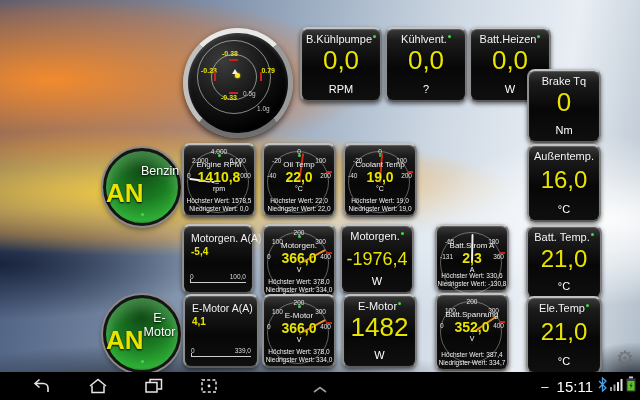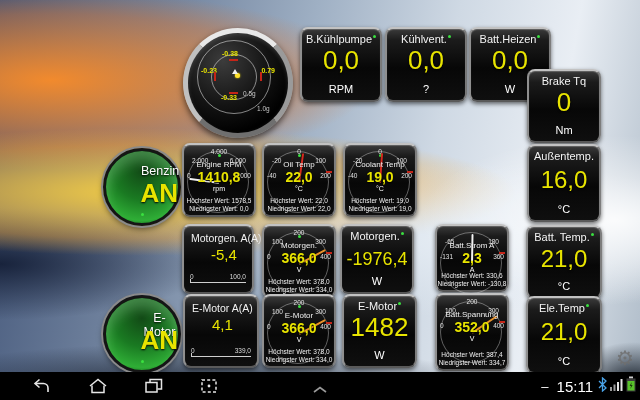--- a/index.html
+++ b/index.html
@@ -36,32 +36,32 @@
   .gl{position:absolute;bottom:3px;left:0;right:0;text-align:center;font-size:6.5px;color:#f2f2f2;z-index:2;white-space:nowrap;}
   .tick{position:absolute;font-size:6.5px;color:#e2e2e2;z-index:1;white-space:nowrap;}
   .t0{left:3px;top:27px;} .t1{left:8px;top:12px;}
   .t2{left:0;right:0;top:3px;text-align:center;}
   .t3{right:8px;top:12px;} .t4{right:3px;top:27px;}
   .k0{left:3px;top:28px;} .k1{left:10px;top:12px;} .k2{left:21px;top:4px;}
   .k3{right:21px;top:4px;} .k4{right:10px;top:12px;} .k5{right:3px;top:28px;}
   .redmark{position:absolute;right:2px;top:26px;width:6px;height:2px;background:#c52518;z-index:1;}
   
   .btitle{position:absolute;top:6px;left:7px;font-size:10.5px;color:#f2f2f2;white-space:nowrap;}
-  .bvalue{position:absolute;top:20px;left:7px;font-size:15px;font-weight:normal;color:#e8e400;margin-left:20px;}
+  .bvalue{position:absolute;top:20px;left:7px;font-size:10px;font-weight:bold;color:#e8e400;}
   .bline{position:absolute;bottom:9px;left:6px;right:6px;height:1px;background:#cfcfcf;}
   .bline:before{content:"";position:absolute;left:0;bottom:0;width:1px;height:4px;background:#cfcfcf;}
   .bmin{position:absolute;bottom:12px;left:6px;font-size:6.5px;color:#ddd;}
   .bmax{position:absolute;bottom:12px;right:6px;font-size:6.5px;color:#ddd;}
   
   .orb{position:absolute;width:72px;height:72px;border-radius:50%;border:3px solid #151515;
     box-shadow:0 0 0 2px #8a8a8a, 0 3px 6px rgba(0,0,0,.55), inset 0 10px 12px rgba(255,255,255,.18);}
   .orb.on{background:radial-gradient(circle at 50% 28%, #124a16 0%, #1a7a22 45%, #2fae36 78%, #06310c 100%);}
   .orb.off{background:radial-gradient(circle at 50% 28%, #232323 0%, #161616 55%, #2c2c2c 82%, #050505 100%);}
   .olabel{position:absolute;top:13px;left:0;right:0;text-align:center;font-size:12.5px;color:#fff;text-shadow:0 1px 2px #000;padding-left:35px;}
-  .ovalue{position:absolute;top:27px;left:0;right:0;text-align:right;font-size:26px;font-weight:bold;color:#e8e400;text-shadow:0 1px 2px #000;}
+  .ovalue{position:absolute;top:27px;left:0;right:0;text-align:left;font-size:26px;font-weight:bold;color:#e8e400;text-shadow:0 1px 2px #000;}
   .odot{position:absolute;bottom:7px;left:50%;margin-left:-1px;width:3px;height:3px;border-radius:50%;background:#3ae03f;}
   
   #gmeter{position:absolute;left:183px;top:28px;width:100px;height:100px;border-radius:50%;
     border:5px solid;border-color:#e8e8e8 #9a9a9a #6f6f6f #c0c0c0;
     background:radial-gradient(circle at 35% 28%, #3c3c3c 0%, #141414 45%, #000 75%);
     box-shadow:0 3px 6px rgba(0,0,0,.6), inset 0 2px 4px rgba(255,255,255,.15);}
   .ring{position:absolute;border-radius:50%;border:1px solid rgba(255,255,255,.5);}
   .ring.inner{left:23px;top:21px;width:44px;height:44px;}
   .ring.outer{left:9px;top:7px;width:72px;height:72px;}
   .gnum{position:absolute;font-size:7px;font-weight:bold;color:#e8e400;white-space:nowrap;}

